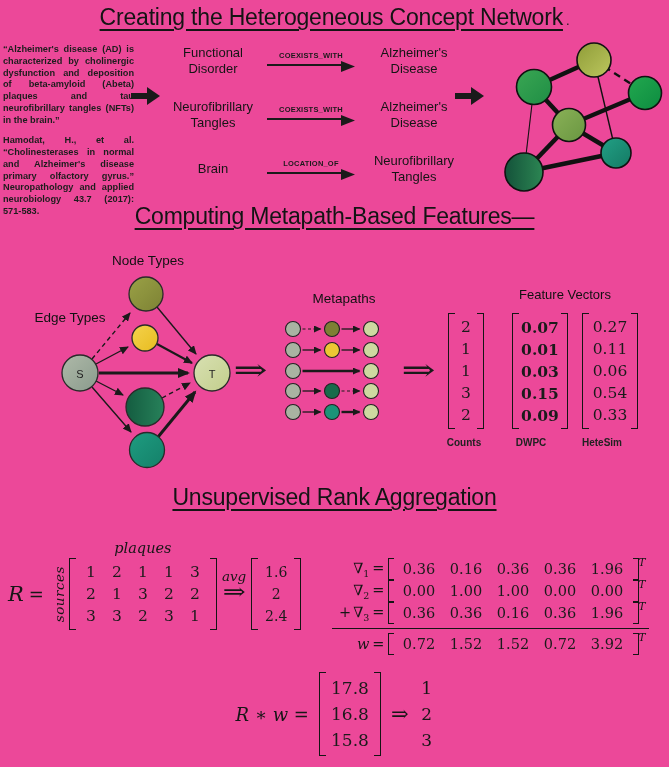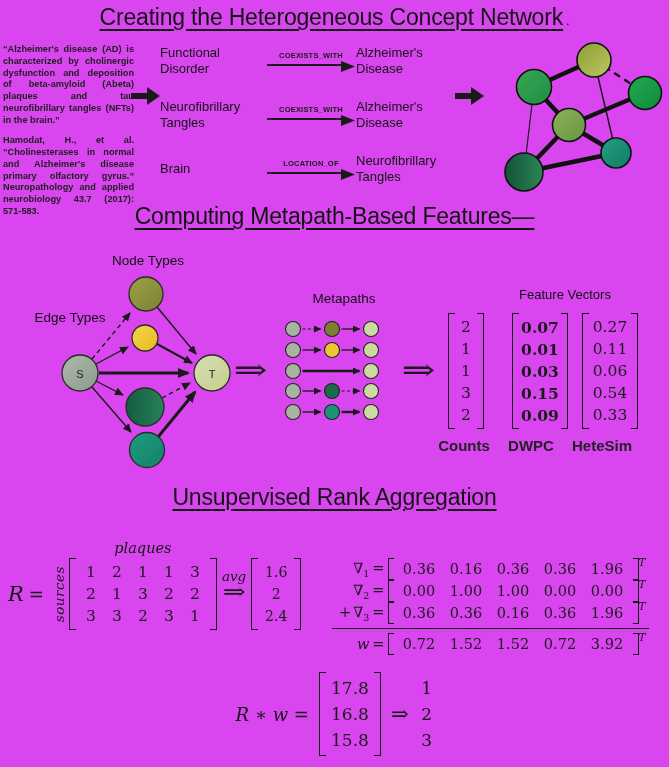--- a/index.html
+++ b/index.html
@@ -1,53 +1,53 @@
 <!DOCTYPE html>
 <html><head>
 <meta charset="utf-8">
 <style>
   html,body{margin:0;padding:0;background:#fff;}
-  .canvas{position:relative;width:669px;height:767px;background:#d946ef;overflow:hidden;
+  .canvas{position:relative;width:669px;height:767px;background:#ec4899;overflow:hidden;
           font-family:"Liberation Sans",sans-serif;color:#161616;}
   .abs{position:absolute;}
 
   
   .sec-title{position:absolute;left:0;right:0;text-align:center;font-size:23px;font-weight:500;
              letter-spacing:-0.2px;color:#141414;}
   .sec-title .u{text-decoration:underline;text-underline-offset:4px;text-decoration-thickness:1.5px;}
   .sec-title .period{font-size:13px;margin-left:3px;}
 
   
   .quoteblock{position:absolute;left:3px;top:44px;width:131px;font-size:9.2px;line-height:1.28;
               text-align:justify;font-weight:600;color:#1d1d1d;}
   .quoteblock p{margin:0;}
   .quoteblock p + p{margin-top:9px;}
 
   .triples{position:absolute;left:160px;top:40px;width:312px;display:flex;flex-direction:column;gap:12px;}
   .trow{display:grid;grid-template-columns:106px 90px 116px;align-items:center;min-height:42px;}
-  .concept{text-align:left;font-size:13px;line-height:1.22;color:#151515;}
+  .concept{text-align:center;font-size:13px;line-height:1.22;color:#151515;}
   .rel{display:flex;flex-direction:column;align-items:center;justify-content:flex-end;}
   .rel-label{font-size:7.5px;font-weight:700;letter-spacing:0.2px;color:#1a1a1a;}
   .rel svg{display:block;margin-top:1px;}
 
   
   .dlabel{position:absolute;font-size:13.5px;color:#111;text-align:center;}
   .implies{position:absolute;font-family:"DejaVu Serif",serif;font-size:30px;color:#1a1a1a;
            transform:scaleX(1.35);transform-origin:center;}
 
   
   .mat{display:flex;align-items:stretch;}
   .bl{width:6px;border:1.6px solid #151515;border-right:none;}
   .br{width:6px;border:1.6px solid #151515;border-left:none;}
   .cells{display:grid;align-items:center;justify-items:center;padding:3px 2px;
          font-family:"DejaVu Serif",serif;color:#1b1b1b;}
 
   .vecbox{position:absolute;}
   .vec-cells{grid-auto-rows:22px;font-size:15.5px;}
-  .veclabel{position:absolute;font-size:15px;font-weight:600;text-align:center;color:#222;}
+  .veclabel{position:absolute;font-size:10px;font-weight:600;text-align:center;color:#222;}
 
   
   .rblock{position:absolute;left:8px;top:552px;height:84px;display:flex;align-items:center;}
   .rsym{font-family:"DejaVu Serif",serif;font-style:italic;font-size:21px;margin-right:5px;}
   .eqsym{font-family:"DejaVu Serif",serif;font-size:18px;margin-right:5px;}
   .vtext{writing-mode:vertical-rl;transform:rotate(180deg);font-family:"DejaVu Serif",serif;
          font-style:italic;font-size:13.5px;letter-spacing:0.5px;margin:0 2px 0 2px;}
   .matwrap{position:relative;}
   .toplabel{position:absolute;top:-18px;left:0;right:0;text-align:center;
             font-family:"DejaVu Serif",serif;font-style:italic;font-size:14.5px;}

